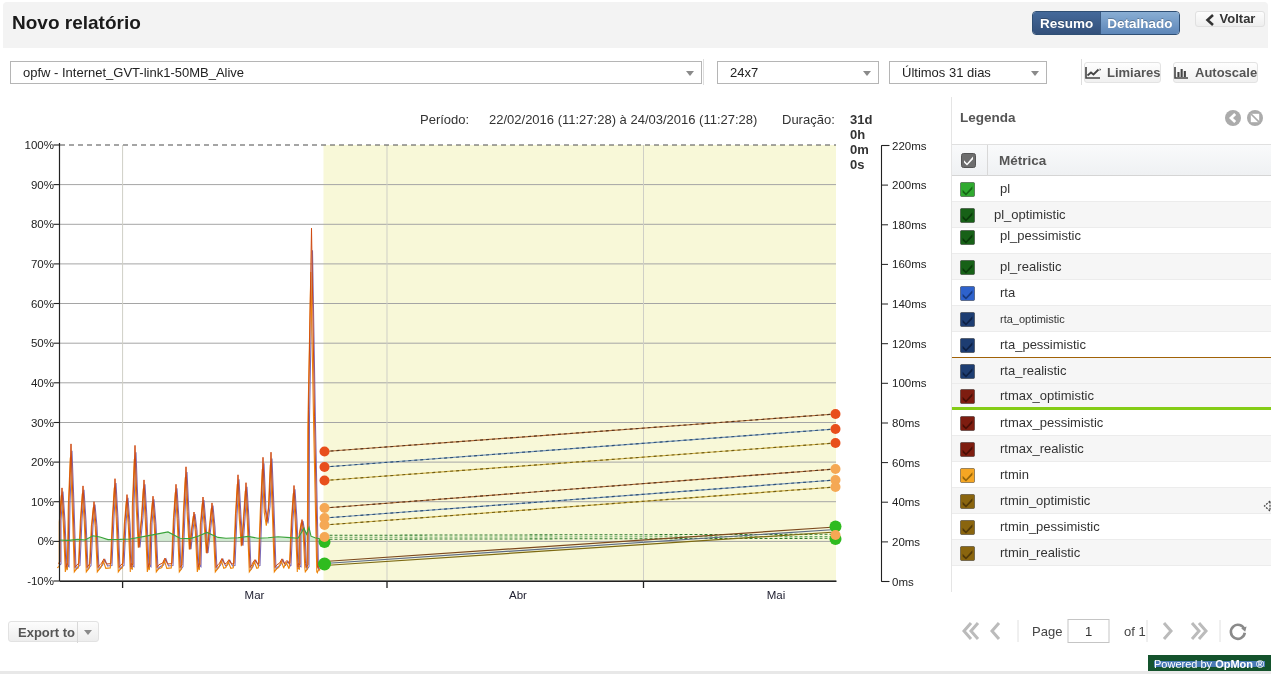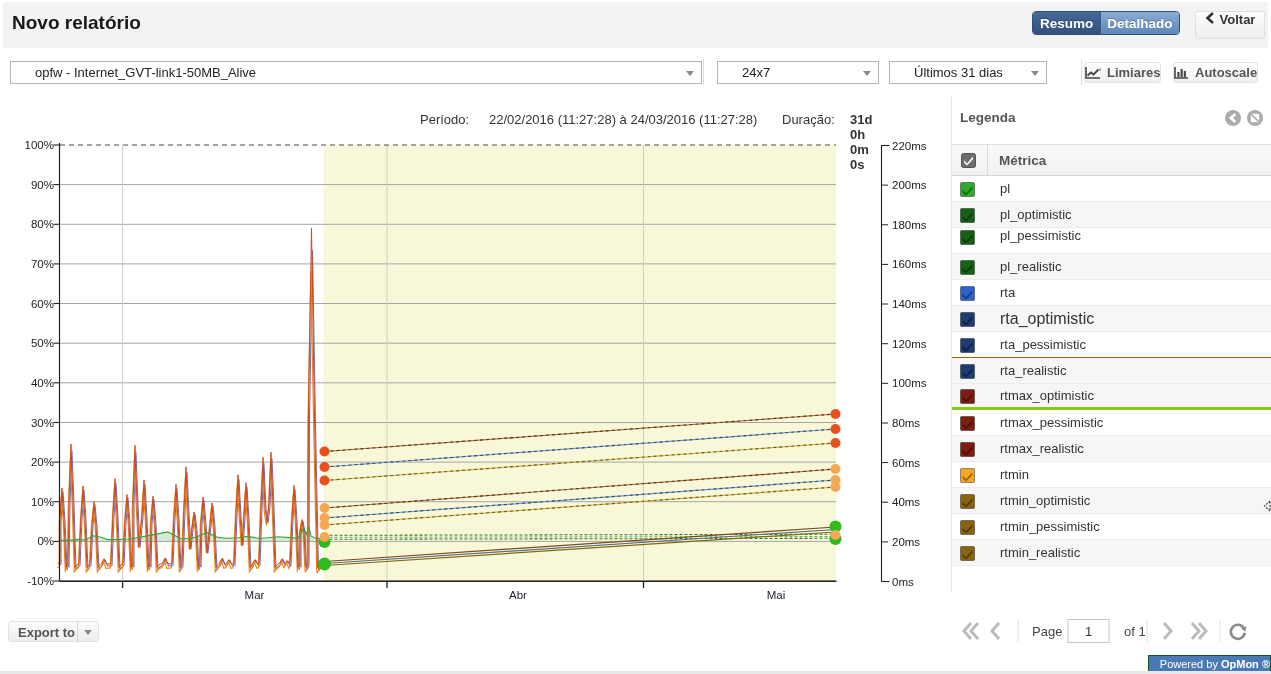--- a/index.html
+++ b/index.html
@@ -1,31 +1,31 @@
 <!DOCTYPE html>
 <html><head><meta charset="utf-8"><style>
 *{margin:0;padding:0;box-sizing:border-box}
 body{width:1271px;height:674px;font-family:"Liberation Sans",sans-serif;background:#fff;overflow:hidden;position:relative}
 .hdr{position:absolute;left:3px;top:2px;right:3px;height:46px;background:#f3f3f3;border-radius:4px 4px 0 0}
 .title{position:absolute;left:12px;top:12px;font-size:19px;font-weight:bold;color:#1a1a1a}
 .toggle{position:absolute;top:11px;right:91px;height:24px;display:flex;border:1px solid #2f4f74;border-radius:4px;overflow:hidden}
 .tbtn{height:100%%;display:flex;align-items:center;padding:0 6.5px;font-size:13.5px;font-weight:bold;color:#fff;text-shadow:0 -1px 0 rgba(0,0,0,0.25)}
 .tbtn.dark{background:linear-gradient(#44699a,#33507a)}
 .tbtn.lite{background:linear-gradient(#89aed4,#5d86b8);border-left:1px solid #3a5b84}
-.voltar{position:absolute;top:11px;right:6px;height:28px;width:70px;background:linear-gradient(#fdfdfd,#eeeeee);border:1px solid #e0e0e0;border-radius:3px;display:flex;align-items:flex-start;justify-content:center;font-size:13px;font-weight:bold;color:#333}
+.voltar{position:absolute;top:11px;right:6px;height:16px;width:70px;background:linear-gradient(#fdfdfd,#eeeeee);border:1px solid #e0e0e0;border-radius:3px;display:flex;align-items:flex-end;justify-content:center;font-size:13px;font-weight:bold;color:#333}
 .toolbar{position:absolute;left:3px;top:48px;right:3px;height:49px;background:#fff}
 select,.sel{position:absolute;top:13px;height:23px;border:1px solid #b5b5b5;background:#fff;font-size:13px;color:#222;font-family:"Liberation Sans",sans-serif}
-.sel{display:flex;align-items:center;padding-left:24px;position:absolute}
+.sel{display:flex;align-items:center;padding-left:12px;position:absolute}
 .arrow{position:absolute;right:7px;top:9px;width:0;height:0;border-left:4.5px solid transparent;border-right:4.5px solid transparent;border-top:5px solid #8a8a8a}
 .vdiv{position:absolute;top:11px;height:26px;width:1px;background:#ddd}
 .tbbtn{position:absolute;top:14px;height:21px;background:linear-gradient(#fefefe,#f0f0f0);border:1px solid #e3e3e3;border-radius:3px;display:flex;align-items:center;font-size:13px;font-weight:bold;color:#555;padding:0 0}
 .period{position:absolute;left:0;top:100px;width:814px;height:30px;font-size:13px;color:#333}
 .legend{position:absolute;left:951px;top:97px;width:320px;height:495px;border-left:1px solid #e5e5e5}
 .pager{position:absolute;left:951px;top:612px;right:3px;height:42px}
-.powered{position:absolute;right:0;top:655px;width:123px;height:18px;background:#4a7ab5;border:1px solid #14532d;color:#fff;font-size:11px;display:flex;align-items:center;justify-content:flex-end}
+.powered{position:absolute;right:0;top:655px;width:123px;height:18px;background:#4a7ab5;border:6px solid #14532d;color:#fff;font-size:11px;display:flex;align-items:center;justify-content:flex-start}
 .bstrip{position:absolute;left:0;bottom:0;width:1271px;height:3px;background:#e8e8e8}
 </style></head><body>
 <div class="hdr"></div>
 <div class="title">Novo relatório</div>
 <div class="toggle">
     <div class="tbtn dark">Resumo</div>
     <div class="tbtn lite">Detalhado</div>
   </div>
 <div class="voltar"><svg width="9" height="12" viewBox="0 0 9 12" style="margin-right:6px">
       <path d="M8 1 L2.5 6 L8 11" stroke="#333" stroke-width="2.6" fill="none"></path>
@@ -207,21 +207,21 @@
         </div>
         <div style="margin-left:25px;font-size:13px;color:#333">pl</div>
       </div>
 <div style="height:26px;background:#f6f6f6;border-bottom:1px solid #ececec;display:flex;align-items:center">
         <div style="margin-left:8px;margin-top:2px">
           <svg width="15" height="15" viewBox="0 0 15 15" style="display:block">
             <rect x="0.5" y="0.5" width="14" height="14" rx="1" fill="#176117" stroke="rgba(0,0,0,0.38)"></rect>
             <path d="M2.6 7.8 L6 11.2 L12.4 4.2 L12.4 7 L6 13.6 L2.6 10.6 Z" fill="#0a3b0a"></path>
           </svg>
         </div>
-        <div style="margin-left:25px;font-size:13px;color:#333">pl_optimistic</div>
+        <div style="margin-left:19px;font-size:13px;color:#333">pl_optimistic</div>
       </div>
 <div style="height:26px;background:#ffffff;border-bottom:1px solid #ececec;display:flex;align-items:flex-start">
         <div style="margin-left:8px;margin-top:2px">
           <svg width="15" height="15" viewBox="0 0 15 15" style="display:block">
             <rect x="0.5" y="0.5" width="14" height="14" rx="1" fill="#176117" stroke="rgba(0,0,0,0.38)"></rect>
             <path d="M2.6 7.8 L6 11.2 L12.4 4.2 L12.4 7 L6 13.6 L2.6 10.6 Z" fill="#0a3b0a"></path>
           </svg>
         </div>
         <div style="margin-left:25px;font-size:13px;color:#333">pl_pessimistic</div>
       </div>
@@ -243,21 +243,21 @@
         </div>
         <div style="margin-left:25px;font-size:13px;color:#333">rta</div>
       </div>
 <div style="height:26px;background:#f6f6f6;border-bottom:1px solid #ececec;display:flex;align-items:center">
         <div style="margin-left:8px;margin-top:2px">
           <svg width="15" height="15" viewBox="0 0 15 15" style="display:block">
             <rect x="0.5" y="0.5" width="14" height="14" rx="1" fill="#1d3d72" stroke="rgba(0,0,0,0.38)"></rect>
             <path d="M2.6 7.8 L6 11.2 L12.4 4.2 L12.4 7 L6 13.6 L2.6 10.6 Z" fill="#0e2145"></path>
           </svg>
         </div>
-        <div style="margin-left:25px;font-size:16px;color:#333">rta_optimistic</div>
+        <div style="margin-left:25px;font-size:11px;color:#333">rta_optimistic</div>
       </div>
 <div style="height:26px;background:#ffffff;border-bottom:1px solid #a16207;display:flex;align-items:center">
         <div style="margin-left:8px;margin-top:2px">
           <svg width="15" height="15" viewBox="0 0 15 15" style="display:block">
             <rect x="0.5" y="0.5" width="14" height="14" rx="1" fill="#1d3d72" stroke="rgba(0,0,0,0.38)"></rect>
             <path d="M2.6 7.8 L6 11.2 L12.4 4.2 L12.4 7 L6 13.6 L2.6 10.6 Z" fill="#0e2145"></path>
           </svg>
         </div>
         <div style="margin-left:25px;font-size:13px;color:#333">rta_pessimistic</div>
       </div>

